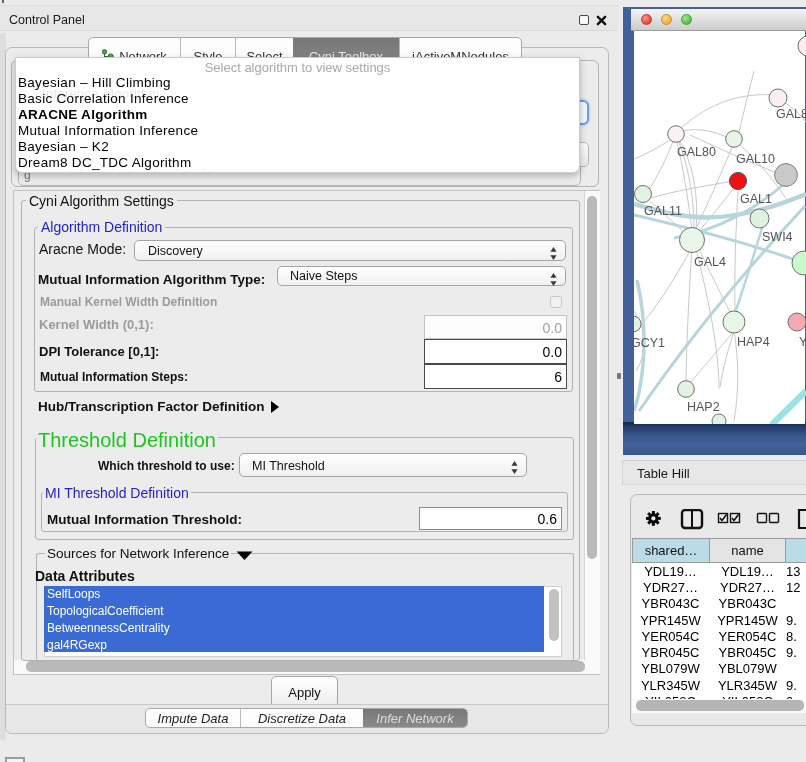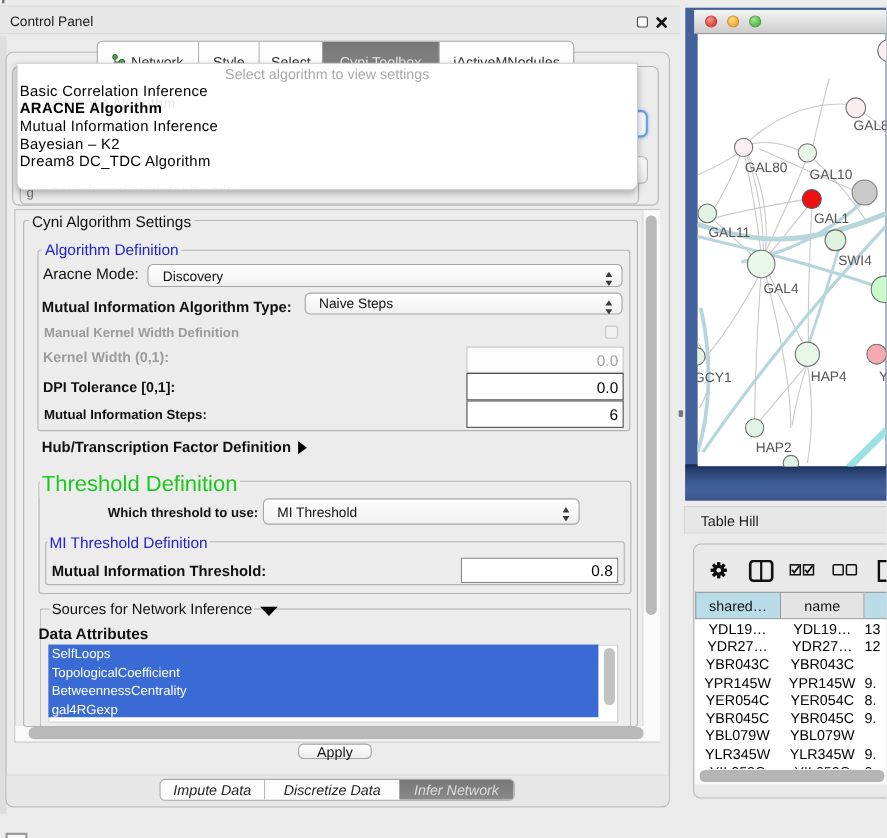--- a/index.html
+++ b/index.html
@@ -47,20 +47,21 @@
 <div class="abs" style="left:24px;top:168px;font-size:12px;color:#777;">g</div>
 
 <div class="abs" style="left:560px;top:100px;width:29px;height:25px;border:2px solid #6d9fe0;border-radius:6px;background:#f2f6fd;box-shadow:0 0 3px #86b3ef;"></div>
 <div class="abs" style="left:560px;top:142px;width:29px;height:25px;border:1px solid #b5b5b5;border-radius:5px;background:linear-gradient(#fdfdfd,#e9e9e9);"></div>
 
 <div class="abs" style="left:15px;top:57px;width:565px;height:116px;background:#fff;border:1px solid #cdcdcd;border-radius:0 0 7px 7px;box-shadow:0 3px 7px rgba(0,0,0,0.28);overflow:hidden;">
   <div style="text-align:center;font-size:13px;color:#a9a9a9;padding-top:2px;height:17px;">Select algorithm to view settings</div>
   <div style="font-size:13.5px;letter-spacing:0.3px;color:#000;padding-left:2px;line-height:16px;position:relative;">
     <div class="abs" style="left:26px;top:11px;font-size:13px;color:rgba(60,60,60,0.13);">Inference Algorithm</div>
       <div class="abs" style="left:30px;top:90px;font-size:13px;color:rgba(60,60,60,0.06);">gal-inferred on default node</div>
+    <div>Bayesian – Hill Climbing</div>
     <div>Basic Correlation Inference</div>
     <div style="font-weight:bold;">ARACNE Algorithm</div>
     <div>Mutual Information Inference</div>
     <div>Bayesian – K2</div>
     <div>Dream8 DC_TDC Algorithm</div>
   </div>
 </div>
 
 <div class="abs" style="left:13px;top:190px;width:587px;height:485px;border:1px solid #c2c2c2;background:#ececec;"></div>
 
@@ -128,38 +129,38 @@
       <path d="M3.5 0 L6.6 4.8 L0.4 4.8 Z" fill="#3a3a3a"></path>
       <path d="M3.5 13 L6.6 8.2 L0.4 8.2 Z" fill="#3a3a3a"></path>
     </svg>
 </div>
 
 <div class="abs" style="left:41px;top:492px;width:527px;height:40px;border:1px solid #b3b3b3;border-radius:3px;"></div>
 <div class="abs" style="left:43px;top:485px;background:#ececec;padding:0 2px;font-size:14px;color:#2222cc;">MI Threshold Definition</div>
 
 <div class="abs" style="left:47px;top:512px;font-size:13.5px;font-weight:bold;color:#111;">Mutual Information Threshold:</div>
 <div class="abs" style="left:419px;top:507px;width:143px;height:23px;border:1px solid #8a8a8a;background:#fff;">
-  <div class="abs" style="right:4px;top:3px;font-size:14px;color:#000;">0.8</div>
+  <div class="abs" style="right:4px;top:3px;font-size:14px;color:#000;">0.6</div>
 </div>
 
 <div class="abs" style="left:36px;top:553px;width:538px;height:108px;border:1px solid #b3b3b3;border-radius:3px;border-bottom:none;"></div>
 <div class="abs" style="left:45px;top:546px;background:#ececec;padding:0 2px;font-size:13.5px;color:#111;">Sources for Network Inference</div>
 <svg class="abs" style="left:236px;top:550px;" width="17" height="11" viewBox="0 0 17 11">
     <path d="M0.5 1.5 L16.5 1.5 L8.5 10 Z" fill="#000"></path>
   </svg>
 
 <div class="abs" style="left:35px;top:568px;font-size:14px;font-weight:bold;color:#111;">Data Attributes</div>
 
 <div class="abs" style="left:44px;top:586px;width:518px;height:71px;background:#fff;border:1px solid #d0d0d0;"></div>
 <div class="abs" style="left:44px;top:586px;width:500px;height:66px;background:#3a6ad4;font-size:12px;color:#fff;line-height:17px;padding:0 0 0 3px;">
 SelfLoops<br>TopologicalCoefficient<br>BetweennessCentrality<br>gal4RGexp
 </div>
 <div class="abs" style="left:549px;top:589px;width:10px;height:52px;background:#c2c2c2;border-radius:5px;"></div>
 
-<div class="abs" style="left:271px;top:676px;width:67px;height:14px;border:1px solid #a5a5a5;border-radius:5px;background:linear-gradient(#ffffff,#ededed);display:flex;align-items:center;justify-content:center;font-size:13px;color:#111;">Apply</div>
+<div class="abs" style="left:271px;top:676px;width:67px;height:32px;border:1px solid #a5a5a5;border-radius:5px;background:linear-gradient(#ffffff,#ededed);display:flex;align-items:center;justify-content:center;font-size:13px;color:#111;">Apply</div>
 
 <div class="abs" style="left:6px;top:704px;width:602px;height:29px;background:#e7e7e7;border-top:1px solid #c9c9c9;border-radius:0 0 7px 7px;"></div>
 
 <div class="abs" style="left:145px;top:708px;height:20px;display:flex;border:1px solid #a9a9a9;border-radius:5px;overflow:hidden;background:#fdfdfd;font-size:13px;color:#222;font-style:italic;">
   <div style="width:95px;display:flex;align-items:center;justify-content:center;border-right:1px solid #b9b9b9;">Impute Data</div>
   <div style="width:122px;display:flex;align-items:center;justify-content:center;">Discretize Data</div>
   <div style="width:104px;display:flex;align-items:center;justify-content:center;background:linear-gradient(#777,#8a8a8a);color:#dcdcdc;">Infer Network</div>
 </div>
 
 <div class="abs" style="left:5px;top:757px;width:20px;height:14px;border:2px solid #9a9a9a;background:#f5f5f5;"></div>

